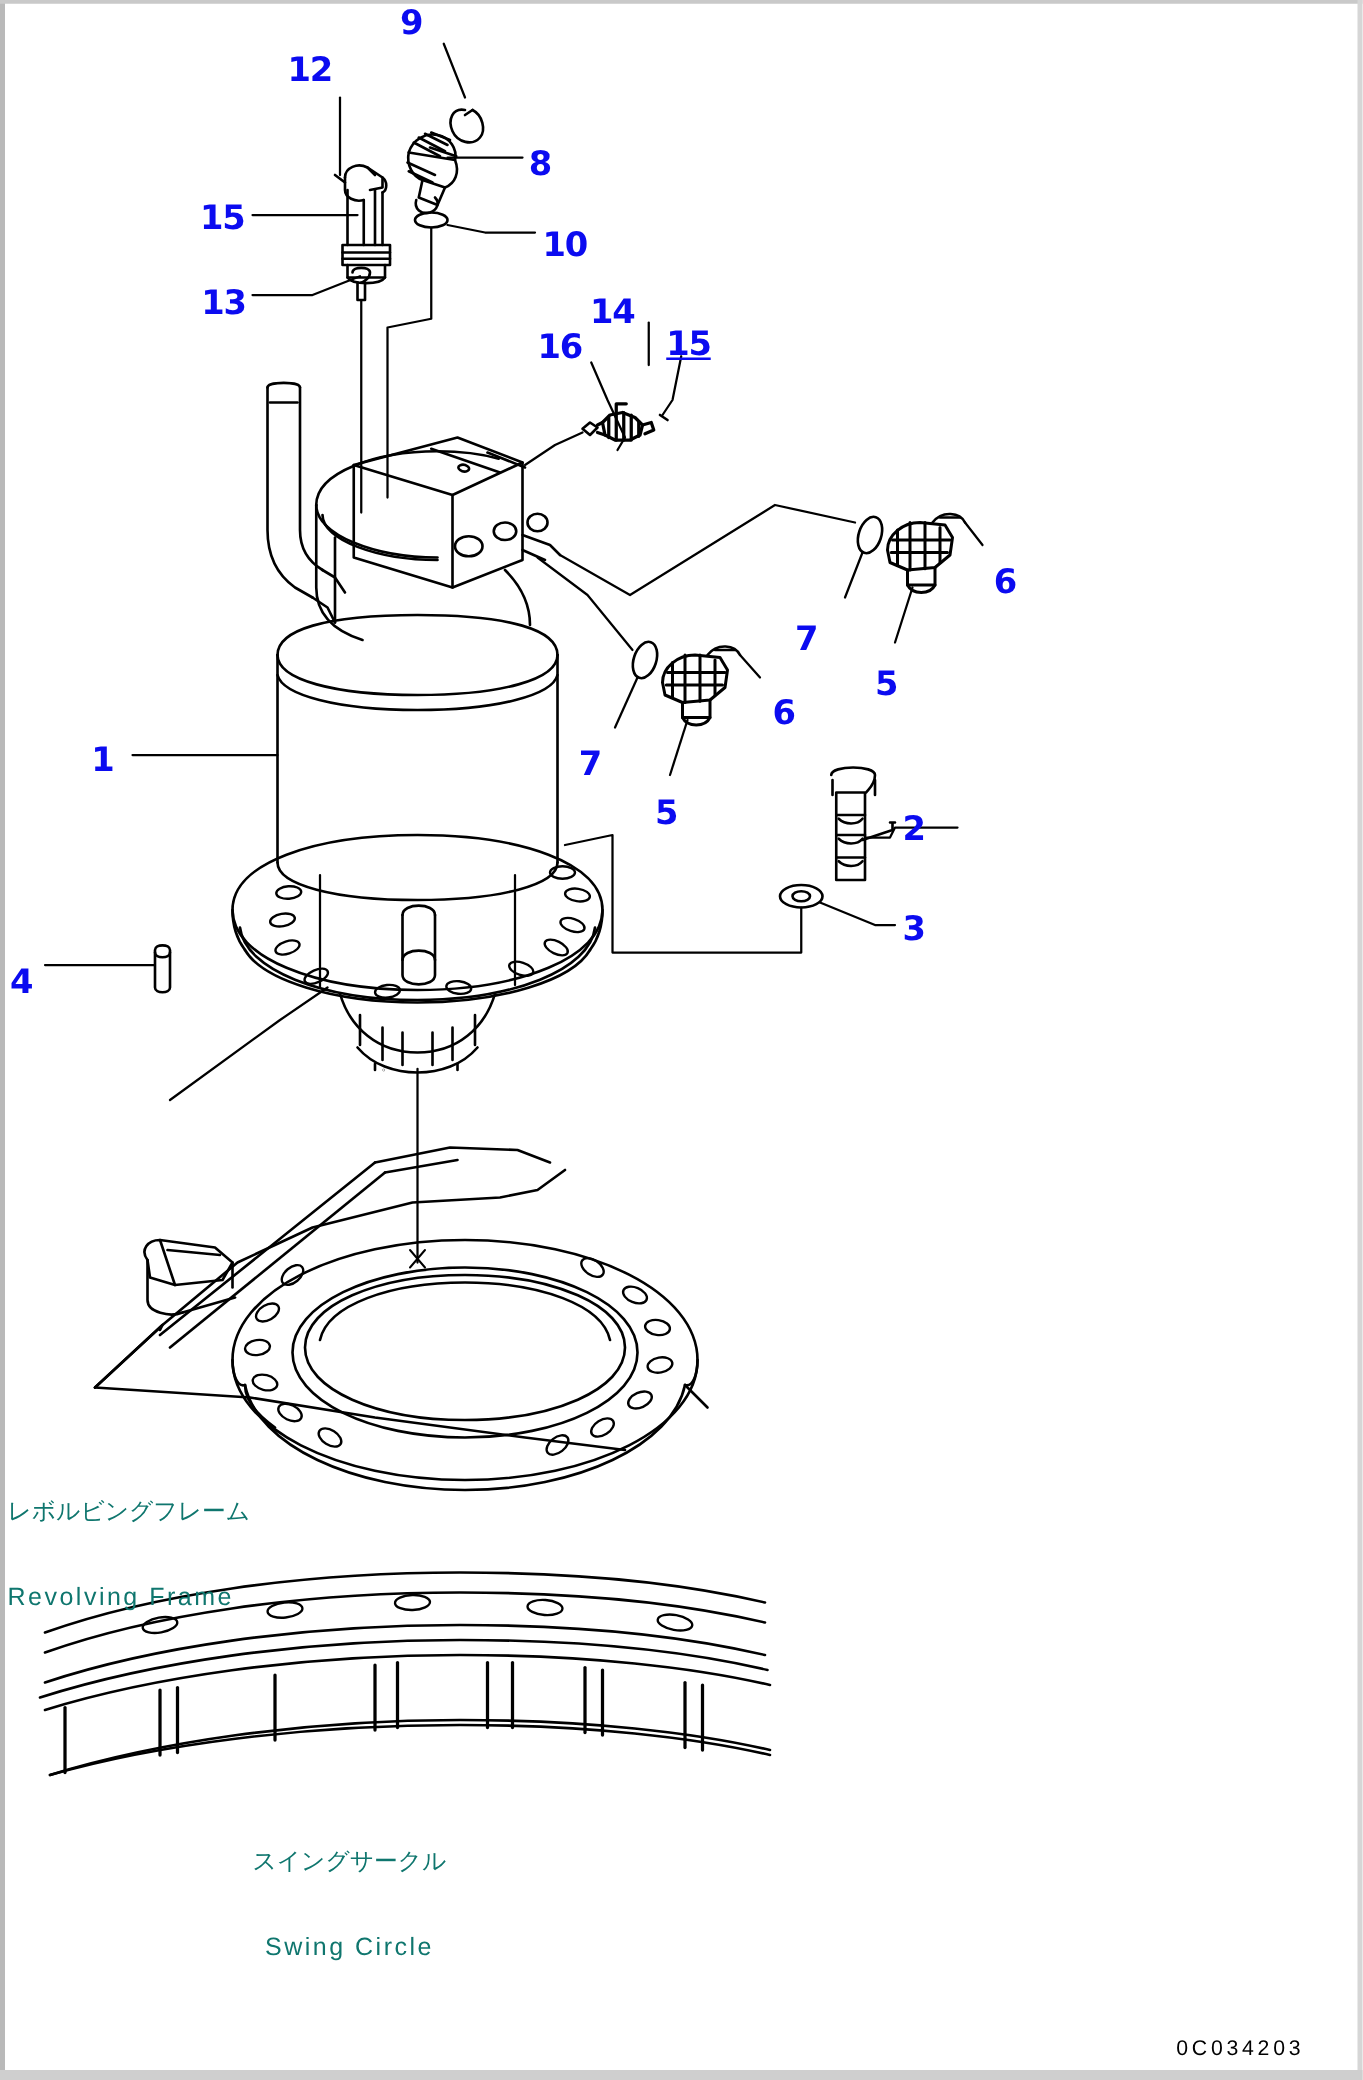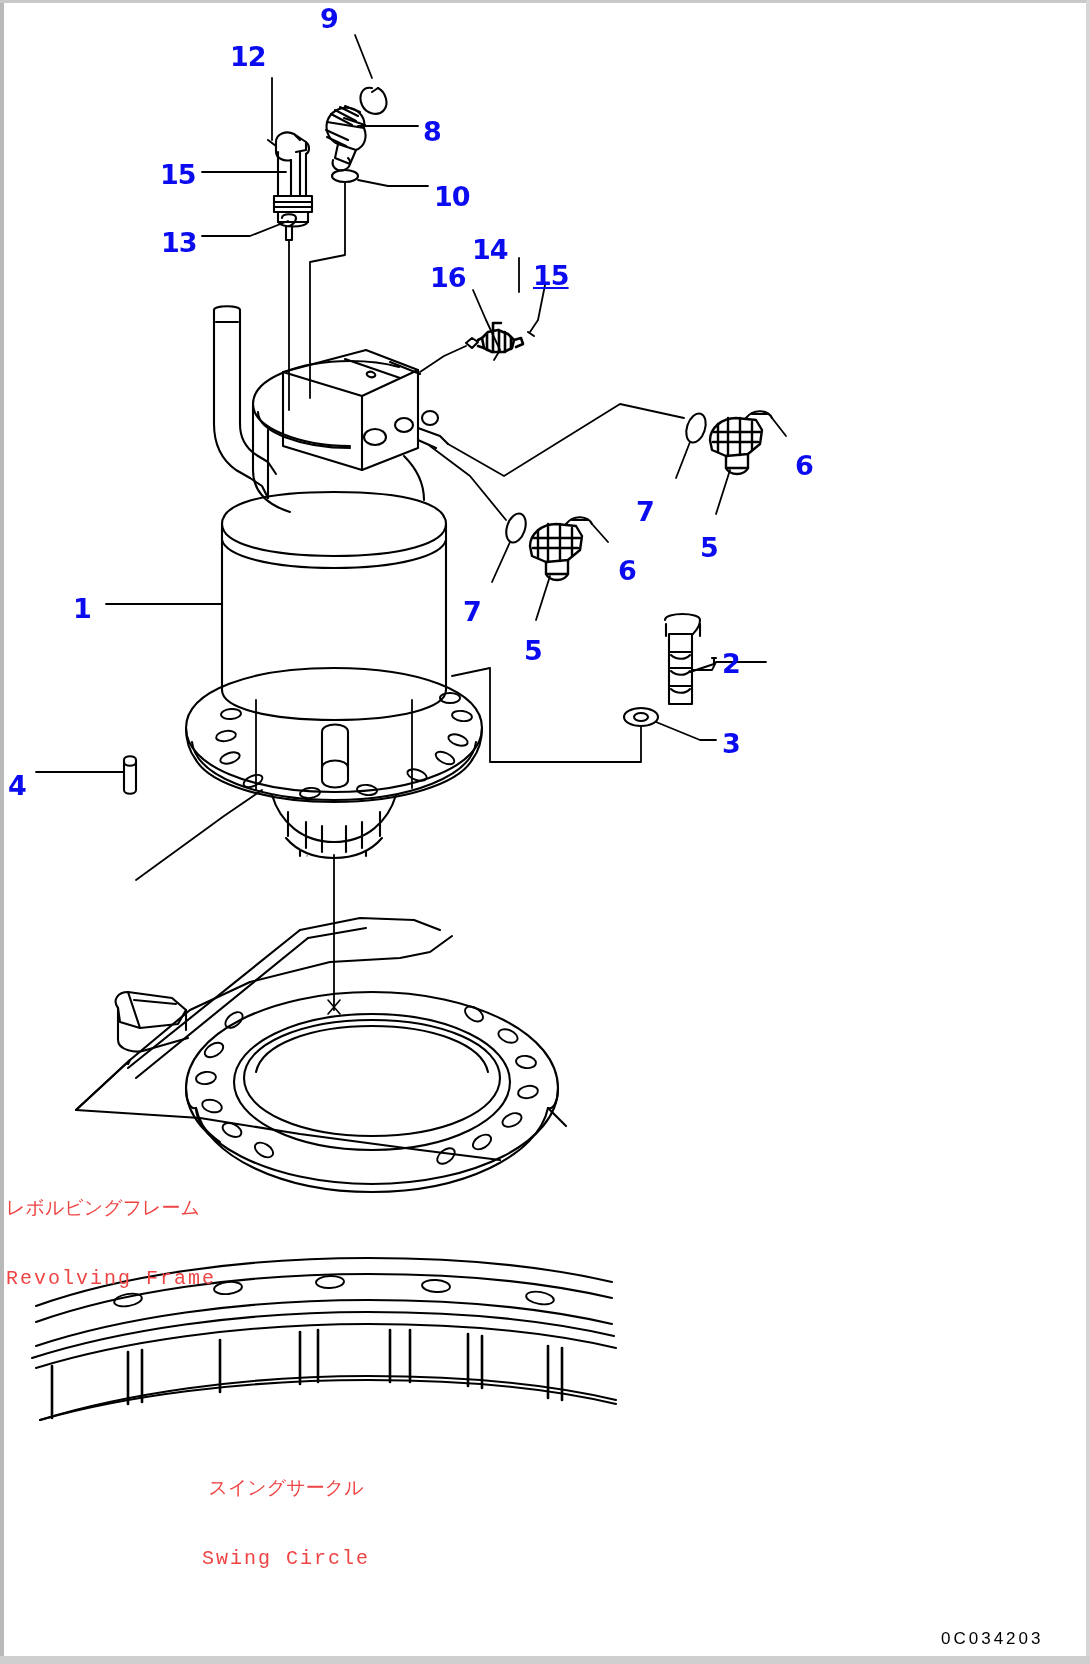--- a/index.html
+++ b/index.html
@@ -24,22 +24,22 @@
     color:#0b0bf0;
     font-family:"DejaVu Sans","Liberation Sans",sans-serif;
     font-weight:bold;
     font-size:27px;
     line-height:27px;
     letter-spacing:-1px;
     user-select:none;
   }
   .cap{
     position:absolute;
-    color:#ef4444;
-    font-family:Liberation Mono, monospace;
+    color:#0f766e;
+    font-family:Liberation Sans, sans-serif;
     font-size:20px;
     line-height:23px;
     letter-spacing:1px;
     white-space:pre;
   }
   .cap .jp{display:block;font-size:19px;letter-spacing:0px;}
   .cap .en{display:block;font-size:20px;letter-spacing:2px;}
   .docnum{
     position:absolute;
     color:#000000;

